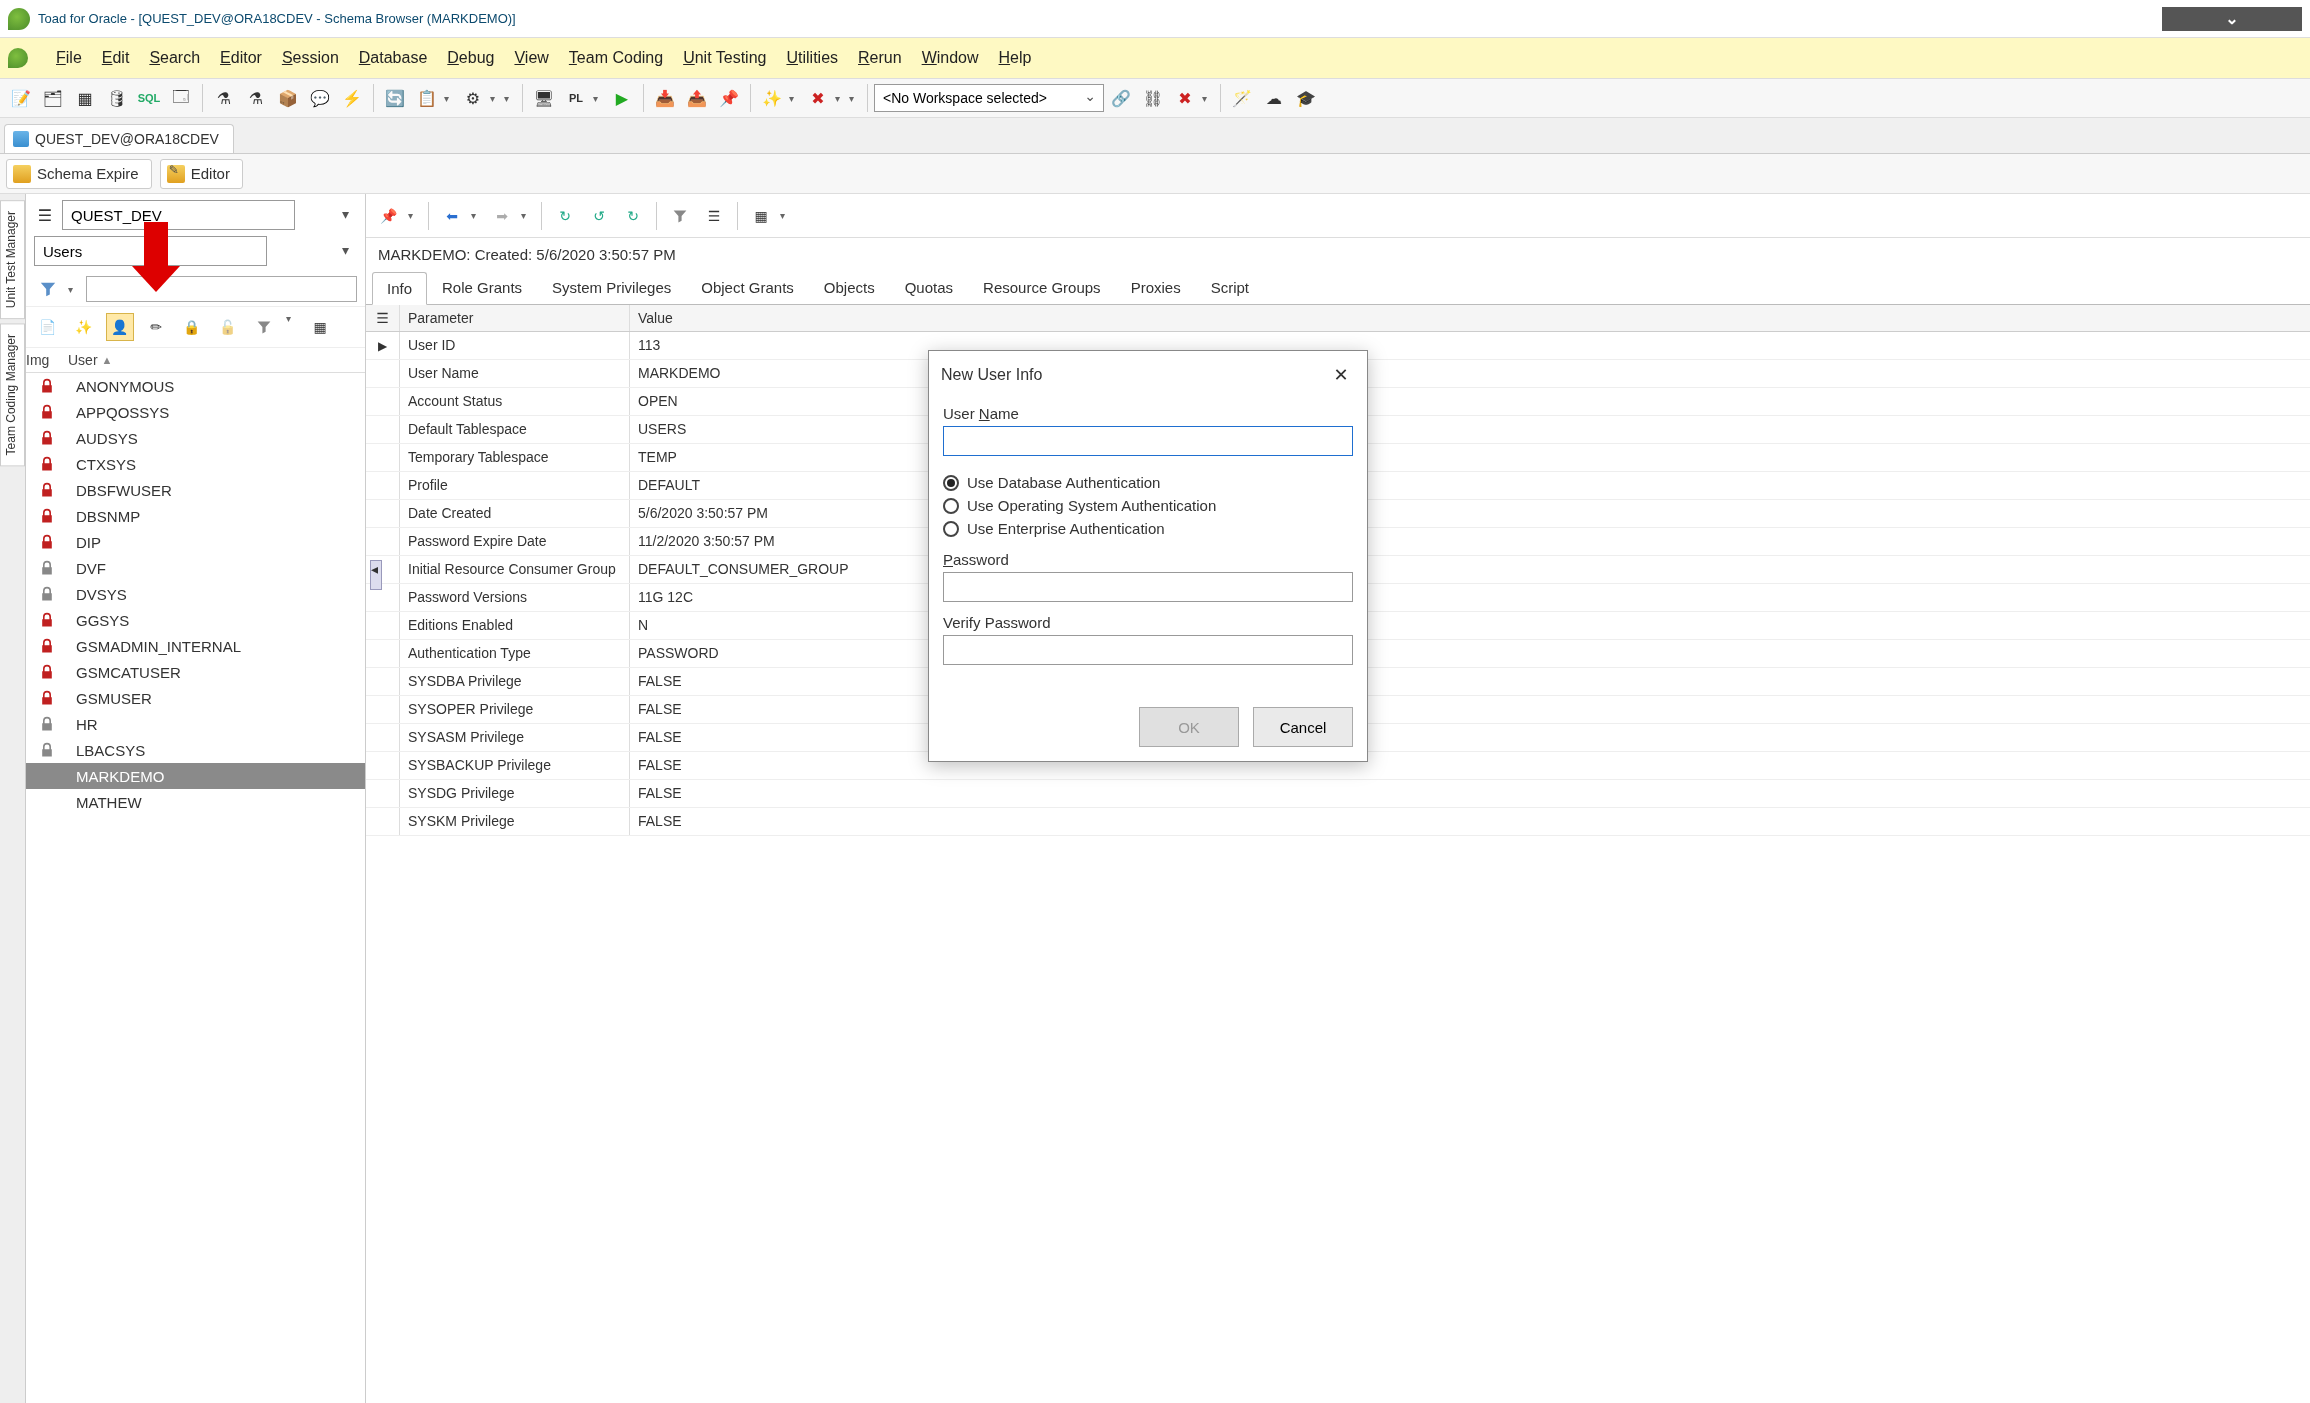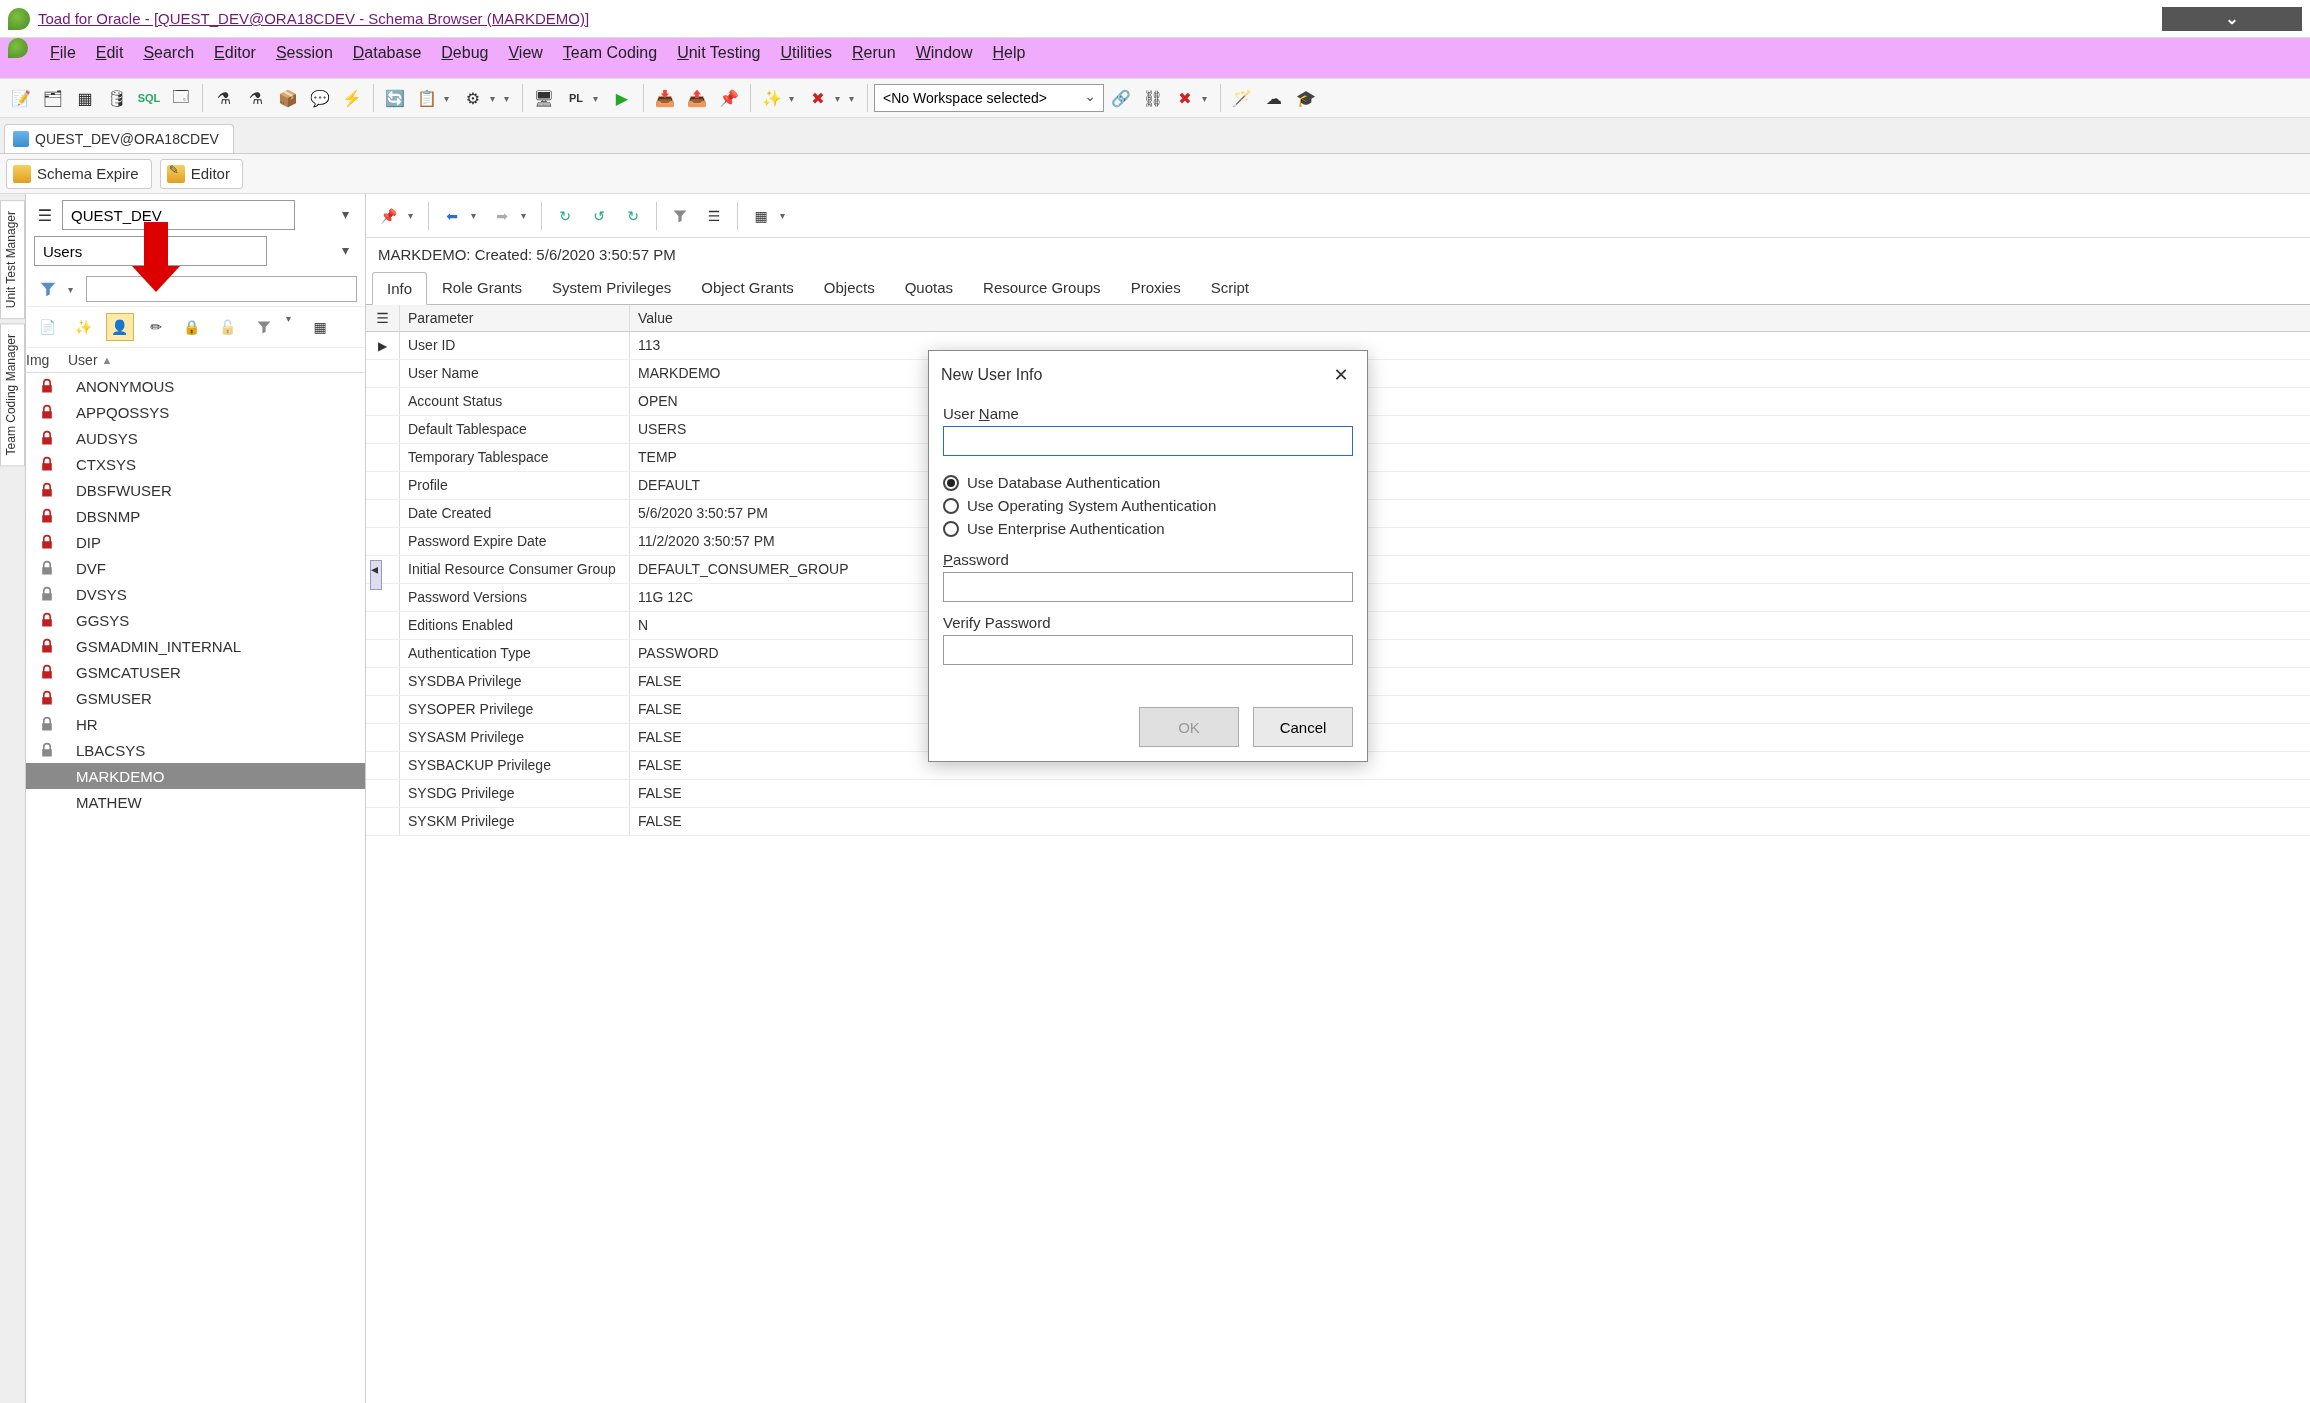--- a/index.html
+++ b/index.html
@@ -22,38 +22,38 @@
   align-items: center;
   padding: 0 8px;
   border-bottom: 1px solid #ddd;
 }
 .title-bar .app-icon {
   width: 22px; height: 22px;
   background: radial-gradient(circle at 40% 40%, #7fbf3f, #4a8a2a);
   border-radius: 50% 50% 50% 0;
   margin-right: 8px;
 }
-.title-bar .title-text { font-size: 15px; color: #701a75; text-decoration: underline; }
+.title-bar .title-text { font-size: 13px; color: #0c4a6e; }
 .title-bar .spacer { flex: 1; }
 .title-dropdown {
   width: 140px; height: 24px;
   background: #555; color: #fff;
   display: flex; align-items: center; justify-content: center;
   font-size: 16px; font-weight: bold;
   cursor: pointer;
 }
 
 
 .menu-bar {
   height: 40px;
-  background: #f0abfc;
+  background: #fef9c3;
   display: flex;
-  align-items: flex-start;
+  align-items: center;
   padding: 0 8px;
-  gap: 6px;
+  gap: 12px;
 }
 .menu-bar .app-icon-sm {
   width: 20px; height: 20px;
   background: radial-gradient(circle at 40% 40%, #7fbf3f, #4a8a2a);
   border-radius: 50% 50% 50% 0;
   margin-right: 6px;
 }
 .menu-item {
   padding: 6px 10px;
   font-size: 16px;

